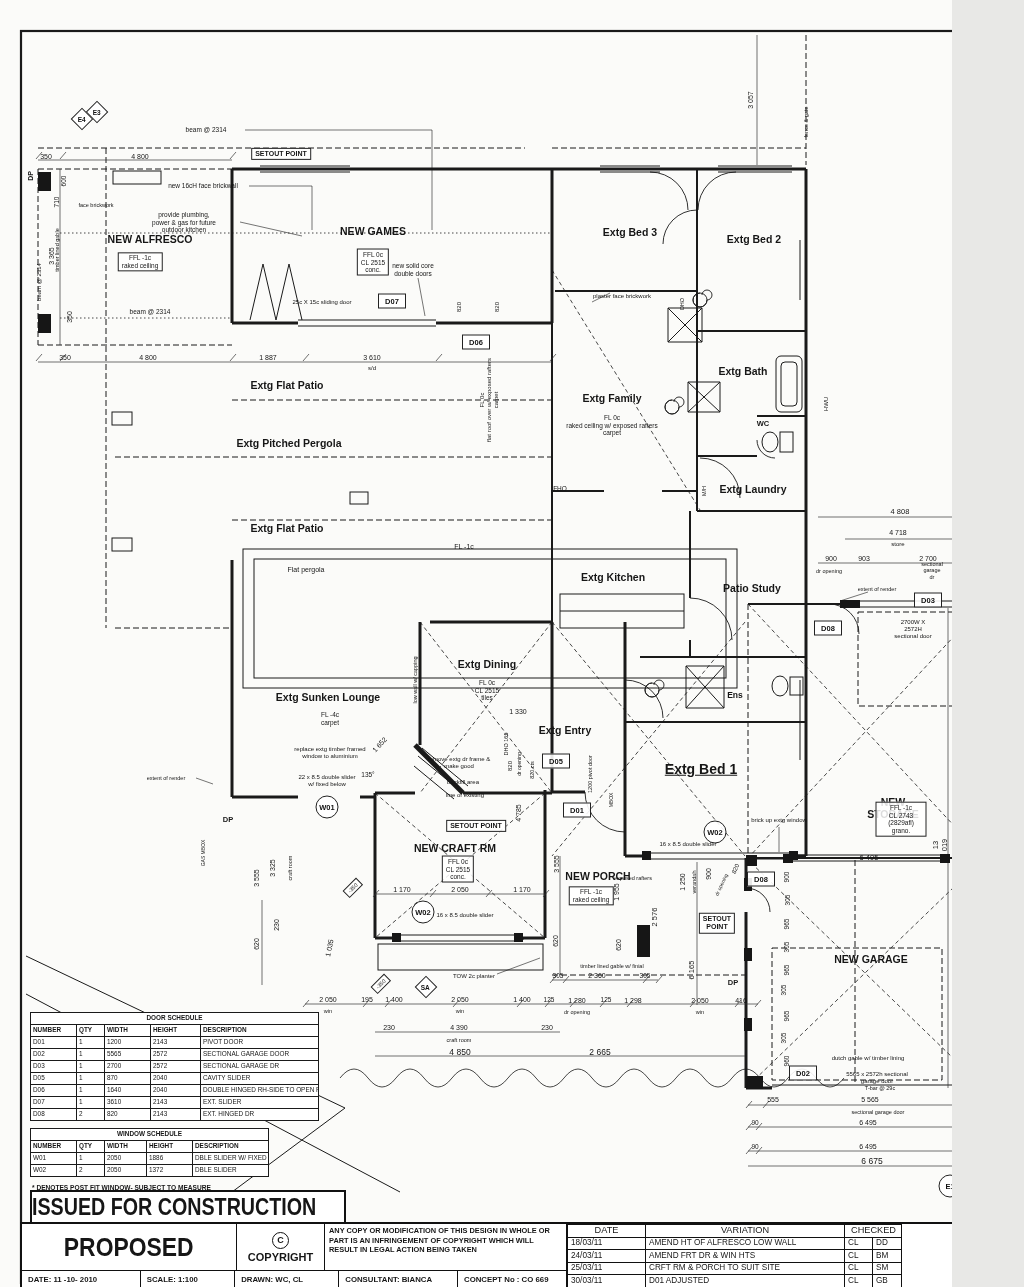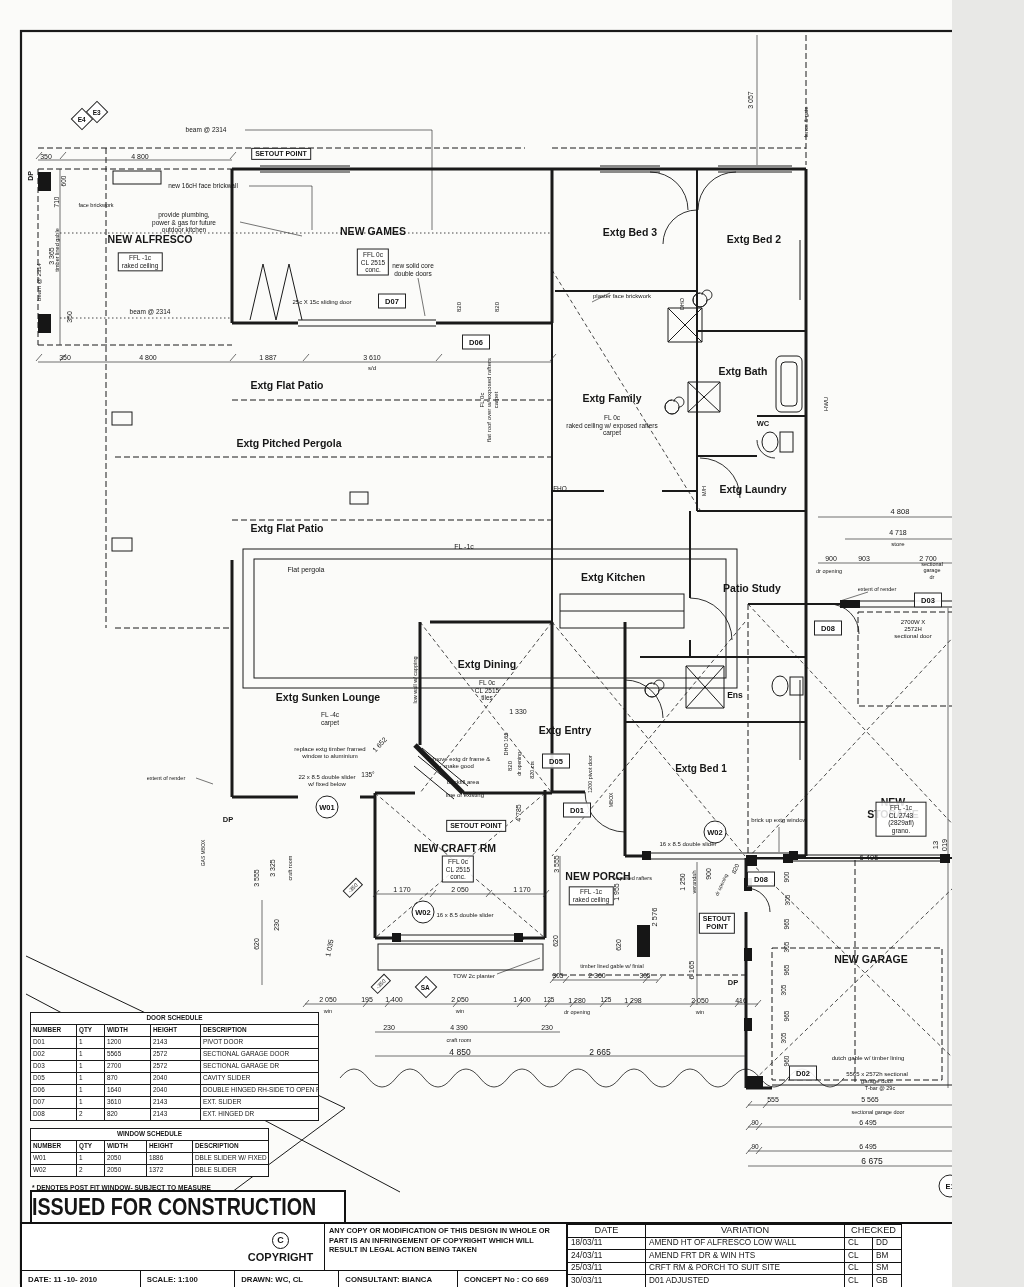--- a/index.html
+++ b/index.html
@@ -200,21 +200,21 @@
       <div class="lbl" style="left: 630px; top: 232px; font-size: 10.5px; font-weight: bold; transform: translate(-50%, -50%);">Extg Bed 3</div>
       <div class="lbl" style="left: 754px; top: 239px; font-size: 10.5px; font-weight: bold; transform: translate(-50%, -50%);">Extg Bed 2</div>
       <div class="lbl" style="left: 743px; top: 371px; font-size: 10.5px; font-weight: bold; transform: translate(-50%, -50%);">Extg Bath</div>
       <div class="lbl" style="left: 612px; top: 398px; font-size: 10.5px; font-weight: bold; transform: translate(-50%, -50%);">Extg Family</div>
       <div class="lbl" style="left: 753px; top: 489px; font-size: 10.5px; font-weight: bold; transform: translate(-50%, -50%);">Extg Laundry</div>
       <div class="lbl" style="left: 752px; top: 588px; font-size: 10.5px; font-weight: bold; transform: translate(-50%, -50%);">Patio Study</div>
       <div class="lbl" style="left: 613px; top: 577px; font-size: 10.5px; font-weight: bold; transform: translate(-50%, -50%);">Extg Kitchen</div>
       <div class="lbl" style="left: 487px; top: 664px; font-size: 10.5px; font-weight: bold; transform: translate(-50%, -50%);">Extg Dining</div>
       <div class="lbl" style="left: 328px; top: 697px; font-size: 10.5px; font-weight: bold; transform: translate(-50%, -50%);">Extg Sunken Lounge</div>
       <div class="lbl" style="left: 565px; top: 730px; font-size: 10.5px; font-weight: bold; transform: translate(-50%, -50%);">Extg Entry</div>
-      <div class="lbl" style="left: 701px; top: 769px; font-size: 10px; font-weight: bold; transform: translate(-50%, -50%);">Extg Bed 1</div>
+      <div class="lbl" style="left: 701px; top: 769px; font-size: 14px; font-weight: bold; transform: translate(-50%, -50%); text-decoration: underline;">Extg Bed 1</div>
       <div class="lbl" style="left: 893px; top: 792px; font-size: 10.5px; font-weight: bold; transform: translate(-50%, -50%); margin-top: 16px;">NEW STORAGE</div>
       <div class="lbl" style="left: 455px; top: 848px; font-size: 10.5px; font-weight: bold; transform: translate(-50%, -50%);">NEW CRAFT RM</div>
       <div class="lbl" style="left: 598px; top: 876px; font-size: 10.5px; font-weight: bold; transform: translate(-50%, -50%);">NEW PORCH</div>
       <div class="lbl" style="left: 871px; top: 959px; font-size: 10.5px; font-weight: bold; transform: translate(-50%, -50%);">NEW GARAGE</div>
       <div class="lbl" style="left: 287px; top: 385px; font-size: 10.5px; font-weight: bold; transform: translate(-50%, -50%);">Extg Flat Patio</div>
       <div class="lbl" style="left: 289px; top: 443px; font-size: 10.5px; font-weight: bold; transform: translate(-50%, -50%);">Extg Pitched Pergola</div>
       <div class="lbl" style="left: 287px; top: 528px; font-size: 10.5px; font-weight: bold; transform: translate(-50%, -50%);">Extg Flat Patio</div>
       <div class="lbl" style="left: 735px; top: 695px; font-size: 8.5px; font-weight: bold; transform: translate(-50%, -50%);">Ens</div>
       <div class="lbl" style="left: 763px; top: 424px; font-size: 7.5px; font-weight: bold; transform: translate(-50%, -50%);">WC</div>
       <div class="lbl" style="left: 306px; top: 570px; font-size: 7px; transform: translate(-50%, -50%);">Flat pergola</div>
@@ -543,20 +543,23 @@
         </tr>
       </tbody>
     </table>
   <div id="sched-note">* DENOTES POST FIT WINDOW- SUBJECT TO MEASURE</div>
 
   <div id="stamp">
     <span>ISSUED FOR CONSTRUCTION</span>
   </div>
 
   <div id="tblock">
+    <div id="tb-proposed" class="tb-abs">
+      <span>PROPOSED</span>
+    </div>
     <div id="tb-copy" class="tb-abs">
       <div class="csym">C</div>
       <div class="clab">COPYRIGHT</div>
     </div>
     <div id="tb-disc" class="tb-abs">ANY COPY OR MODIFICATION OF THIS DESIGN IN WHOLE OR PART IS AN INFRINGEMENT OF COPYRIGHT WHICH WILL RESULT IN LEGAL ACTION BEING TAKEN</div>
     <div id="tb-rev" class="tb-abs">
         <table>
           <colgroup>
             <col style="width: 78px;">
             <col style="width: 199px;">

